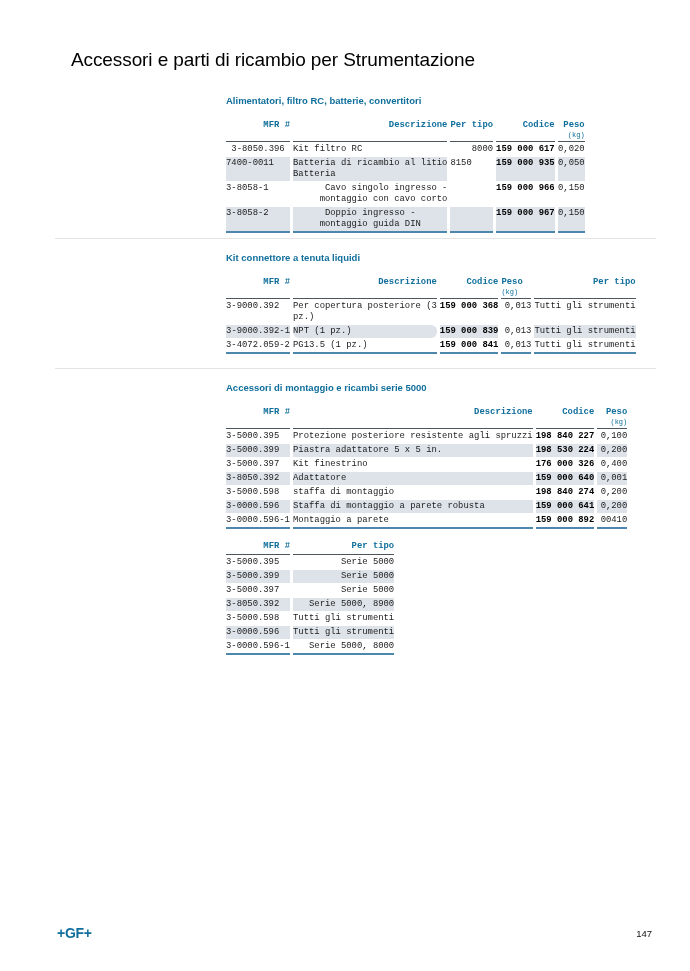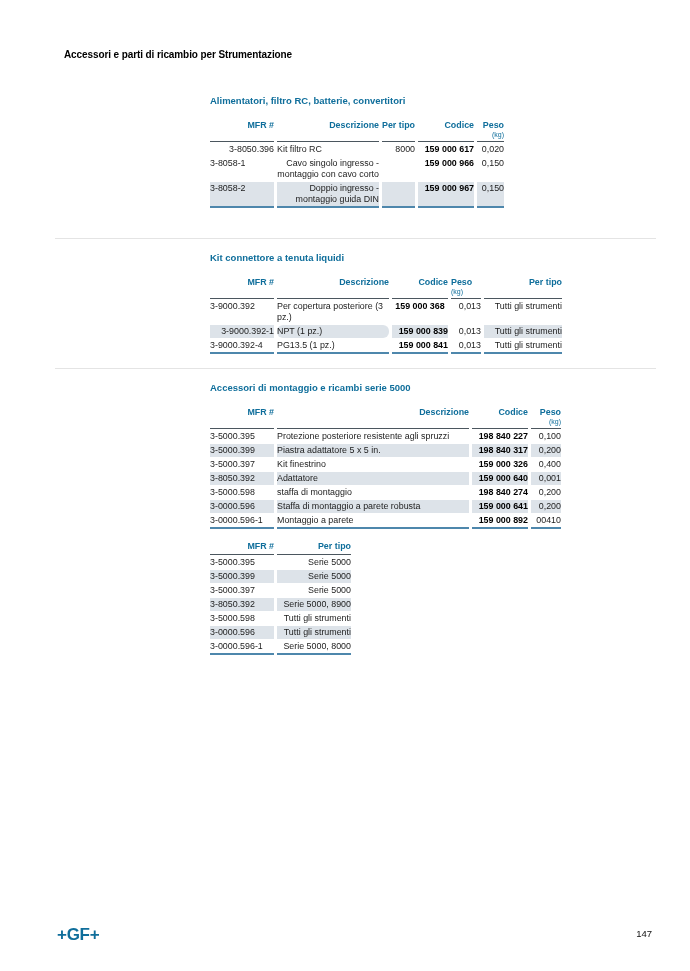--- a/index.html
+++ b/index.html
@@ -15,42 +15,43 @@
   .page{
     position:relative;
     width:690px;height:971px;
     margin:0 auto;
     background:#ffffff;
     font-family:"Liberation Sans","DejaVu Sans",sans-serif;
     color:var(--text);
     overflow:hidden;
   }
   .page-title{
-    position:absolute;left:64px;top:49px;
-    font-size:10px;font-weight:bold;color:#000;
+    position:absolute;left:71px;top:49px;
+    font-size:19px;font-weight:normal;color:#000;
     letter-spacing:-0.1px;
   }
   .divider{
     position:absolute;left:55px;width:601px;height:1px;
     background:var(--divider);
   }
   .divider-1{top:238px;}
   .divider-2{top:368px;}
-  .section{position:absolute;left:210px;}
+  .section{position:absolute;left:226px;}
   .section-0{top:95px;}
   .section-1{top:252px;}
   .section-2{top:382px;}
   .section-heading{
     font-size:9.5px;font-weight:bold;color:var(--accent);
   }
   table.data-table{
     border-collapse:separate;
     border-spacing:3px 1px;
     margin-left:-3px;
     margin-top:13px;
+    font-family:Liberation Mono, monospace;
   }
   table.data-table + table.data-table{margin-top:10px;}
   .data-table th{
     font-size:8.9px;font-weight:bold;color:var(--accent);
     line-height:11px;vertical-align:top;
     padding:0 0 2px 0;
     border-bottom:1px solid var(--dark-rule);
     white-space:normal;
   }
   .data-table th .kg{
@@ -60,21 +61,21 @@
     font-size:8.9px;line-height:11px;
     padding:1px 0;
     vertical-align:top;
     white-space:pre-line;
   }
   .data-table td.shade{background:var(--shade);}
   .data-table td.bold{font-weight:bold;color:#000;}
   .data-table tbody tr:last-child td{border-bottom:2px solid var(--blue-rule);}
   .footer-logo{
     position:absolute;left:57px;top:925px;
-    font-size:17px;font-weight:bold;color:var(--accent);
+    font-size:14px;font-weight:bold;color:var(--accent);
     letter-spacing:-0.3px;
   }
   .page-number{
     position:absolute;right:38px;top:928px;
     font-size:9.5px;color:#111;
   }
 </style>
 </head>
 <body>
 
@@ -103,37 +104,45 @@
                 <div>Codice</div>
               </th>
               <th style="min-width: 27px; text-align: right;">
                 <div>Peso</div>
                 <div class="kg">(kg)</div>
               </th>
             </tr>
           </thead>
           <tbody>
             <tr>
-              <td style="text-align: right;">3-8050.396</td>
+              <td style="text-align: center;">3-8050.396</td>
               <td style="text-align: left;">Kit filtro RC</td>
               <td style="text-align: right;">8000</td>
               <td class="bold" style="text-align: right;">159 000 617</td>
               <td style="text-align: right;">0,020</td>
+            </tr>
+            <tr>
+              <td class="shade" style="text-align: left;">7400-0011</td>
+              <td class="shade" style="text-align: left;">Batteria di ricambio al litio
+Batteria</td>
+              <td style="text-align: left;">8150</td>
+              <td class="shade bold" style="text-align: right;">159 000 935</td>
+              <td class="shade" style="text-align: right;">0,050</td>
             </tr>
             <tr>
               <td style="text-align: left;">3-8058-1</td>
               <td style="text-align: right;">Cavo singolo ingresso -
 montaggio con cavo corto</td>
               <td style="text-align: left;"></td>
               <td class="bold" style="text-align: right;">159 000 966</td>
               <td style="text-align: right;">0,150</td>
             </tr>
             <tr>
               <td class="shade" style="text-align: left;">3-8058-2</td>
-              <td class="shade" style="text-align: right;">Doppio ingresso -
+              <td class="shade" style="text-align: center;">Doppio ingresso -
 montaggio guida DIN</td>
               <td class="shade" style="text-align: left;"></td>
               <td class="shade bold" style="text-align: right; margin-top: 20px;">159 000 967</td>
               <td class="shade" style="text-align: right;">0,150</td>
             </tr>
           </tbody>
         </table>
       </div>
       <div class="section section-1">
         <div class="section-heading">Kit connettore a tenuta liquidi</div>
@@ -168,21 +177,21 @@
               <td style="text-align: right;">Tutti gli strumenti</td>
             </tr>
             <tr>
               <td class="shade" style="text-align: right;">3-9000.392-1</td>
               <td class="shade" style="text-align: left; border-radius: 6px;">NPT (1 pz.)</td>
               <td class="shade bold" style="text-align: right;">159 000 839</td>
               <td style="text-align: right;">0,013</td>
               <td class="shade" style="text-align: right;">Tutti gli strumenti</td>
             </tr>
             <tr>
-              <td style="text-align: left;">3-9000.392-4</td>
+              <td style="text-align: left;">3-4072.059-2</td>
               <td style="text-align: left;">PG13.5 (1 pz.)</td>
               <td class="bold" style="text-align: right;">159 000 841</td>
               <td style="text-align: right;">0,013</td>
               <td style="text-align: right;">Tutti gli strumenti</td>
             </tr>
           </tbody>
         </table>
       </div>
       <div class="section section-2">
         <div class="section-heading">Accessori di montaggio e ricambi serie 5000</div>
@@ -207,27 +216,27 @@
           <tbody>
             <tr>
               <td style="text-align: left;">3-5000.395</td>
               <td style="text-align: left;">Protezione posteriore resistente agli spruzzi</td>
               <td class="bold" style="text-align: right;">198 840 227</td>
               <td style="text-align: right;">0,100</td>
             </tr>
             <tr>
               <td class="shade" style="text-align: left;">3-5000.399</td>
               <td class="shade" style="text-align: left;">Piastra adattatore 5 x 5 in.</td>
-              <td class="shade bold" style="text-align: right;">198 840 317</td>
+              <td class="shade bold" style="text-align: right;">198 530 224</td>
               <td class="shade" style="text-align: right;">0,200</td>
             </tr>
             <tr>
               <td style="text-align: left;">3-5000.397</td>
               <td style="text-align: left;">Kit finestrino</td>
-              <td class="bold" style="text-align: right;">159 000 326</td>
+              <td class="bold" style="text-align: right;">176 000 326</td>
               <td style="text-align: right;">0,400</td>
             </tr>
             <tr>
               <td class="shade" style="text-align: left;">3-8050.392</td>
               <td class="shade" style="text-align: left;">Adattatore</td>
               <td class="shade bold" style="text-align: right;">159 000 640</td>
               <td class="shade" style="text-align: right;">0,001</td>
             </tr>
             <tr>
               <td style="text-align: left;">3-5000.598</td>

